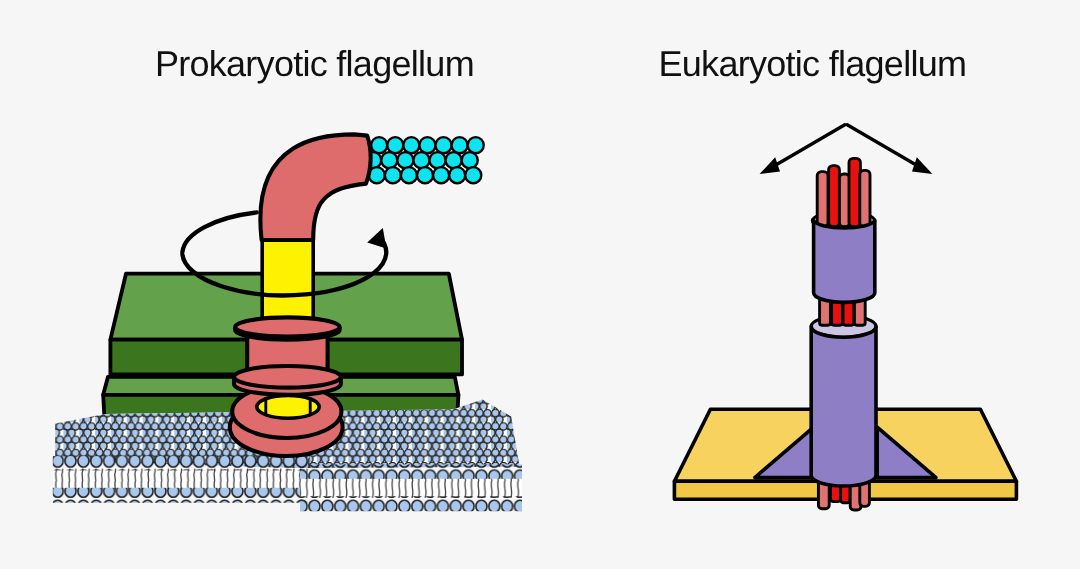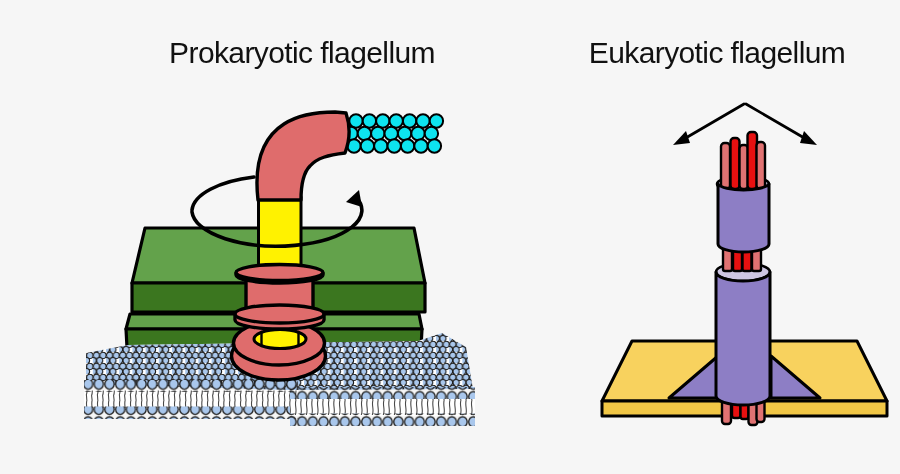--- a/index.html
+++ b/index.html
@@ -3,21 +3,21 @@
 <meta charset="utf-8">
 <title></title>
 <style>
   html,body{margin:0;padding:0;}
   body{
     width:900px;height:474px;
     background:var(--background,#f6f6f6);
     font-family:"Liberation Sans",sans-serif;
     overflow:hidden;
   }
-  .canvas{position:relative;width:788px;height:474px;background:var(--background,#f6f6f6);padding-left:40px;}
+  .canvas{position:relative;width:788px;height:474px;background:var(--background,#f6f6f6);}
   svg{display:block;}
   .panel-title{
     font-family:"Liberation Sans","DejaVu Sans",sans-serif;
     font-size:30px;
     letter-spacing:-0.6px;
     fill:var(--title-text,#111111);
   }
   
   .green-top   {fill:var(--membrane-green-top,#63a24b);stroke:#000;stroke-width:3.2;stroke-linejoin:round;}
   .green-front {fill:var(--membrane-green-front,#3b761f);stroke:#000;stroke-width:3.2;stroke-linejoin:round;}

